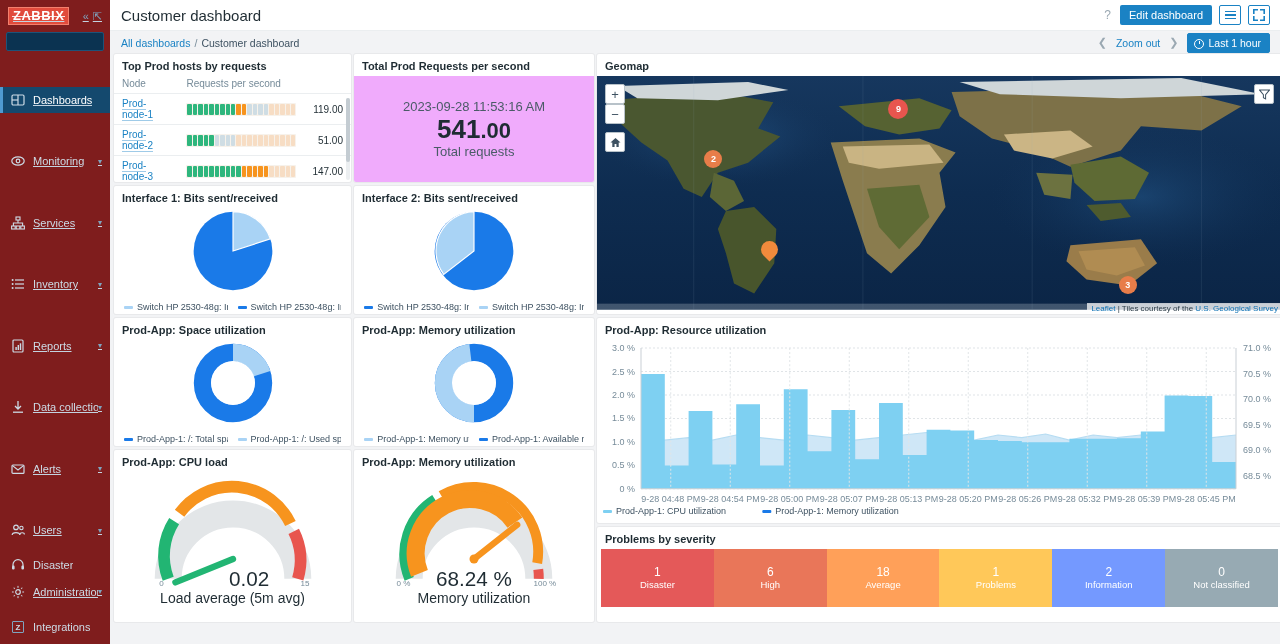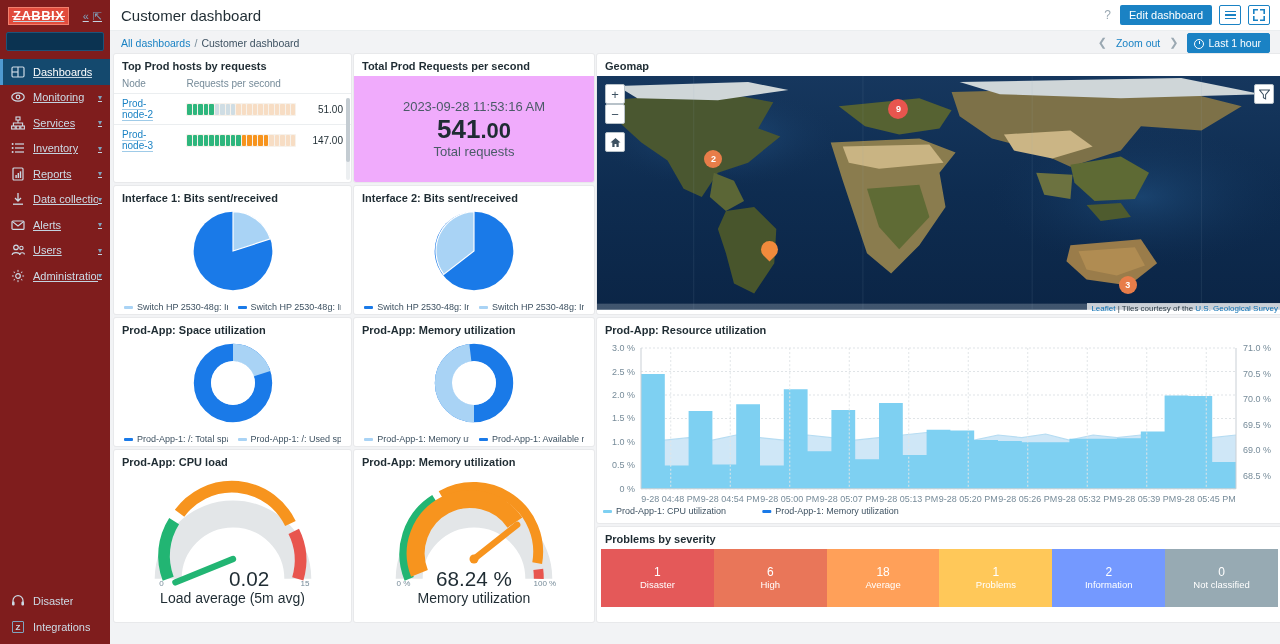--- a/index.html
+++ b/index.html
@@ -42,21 +42,21 @@
   .search-ico::before {
     content: ""; position: absolute; left: 0; top: 0; width: 7px; height: 7px;
     border: 1.3px solid #9fb9cc; border-radius: 50%;
   }
   .search-ico::after {
     content: ""; position: absolute; left: 6px; top: 6.5px; width: 4px; height: 1.3px;
     background: #9fb9cc; transform: rotate(45deg);
   }
   .nav-item {
     display: flex; align-items: center; height: 25.5px; padding-left: 11px;
-    font-size: 11px; color: #cddbe6; position: relative; cursor: pointer;
+    font-size: 11px; color: #cddbe6; position: relative; cursor: pointer; margin-top: 36px;
   }
   .nav-item.active { background: #14496e; color: #fff; }
   .nav-item.active::before {
     content: ""; position: absolute; left: 0; top: 0; bottom: 0; width: 3px; background: #4f9ad1;
   }
   .nav-ico { width: 14px; height: 14px; margin-right: 8px; flex: 0 0 14px;
              display: flex; align-items: center; justify-content: center; }
   .nav-ico svg { display: block; }
   .nav-label { white-space: nowrap; overflow: hidden; }
   .chev { margin-left: auto; margin-right: 8px; font-size: 8px; color: #7fa4bf; }
@@ -373,20 +373,48 @@
       <div class="w-head">Top Prod hosts by requests</div>
       <div class="w-body">
         <table class="hosts-table">
           <thead>
               <tr>
             <th>Node</th>
             <th colspan="2">Requests per second</th>
           </tr>
             </thead>
           <tbody id="hosts-rows">
+              <tr>
+                <td><a class="hostlink">Prod-node-1</a></td>
+                <td>
+                  <div class="bargauge">
+                    <i style="background:#2eb67d"></i>
+                    <i style="background:#2eb67d"></i>
+                    <i style="background:#2eb67d"></i>
+                    <i style="background:#2eb67d"></i>
+                    <i style="background:#2eb67d"></i>
+                    <i style="background:#2eb67d"></i>
+                    <i style="background:#2eb67d"></i>
+                    <i style="background:#2eb67d"></i>
+                    <i style="background:#2eb67d"></i>
+                    <i style="background:#f7941e"></i>
+                    <i style="background:#f7941e"></i>
+                    <i style="background:#cfdde4"></i>
+                    <i style="background:#cfdde4"></i>
+                    <i style="background:#cfdde4"></i>
+                    <i style="background:#cfdde4"></i>
+                    <i style="background:#f7ddc4"></i>
+                    <i style="background:#f7ddc4"></i>
+                    <i style="background:#f7ddc4"></i>
+                    <i style="background:#f7ddc4"></i>
+                    <i style="background:#f7ddc4"></i>
+                  </div>
+                </td>
+                <td class="val">119.00</td>
+              </tr>
               <tr>
                 <td><a class="hostlink">Prod-node-2</a></td>
                 <td>
                   <div class="bargauge">
                     <i style="background:#2eb67d"></i>
                     <i style="background:#2eb67d"></i>
                     <i style="background:#2eb67d"></i>
                     <i style="background:#2eb67d"></i>
                     <i style="background:#2eb67d"></i>
                     <i style="background:#cfdde4"></i>

